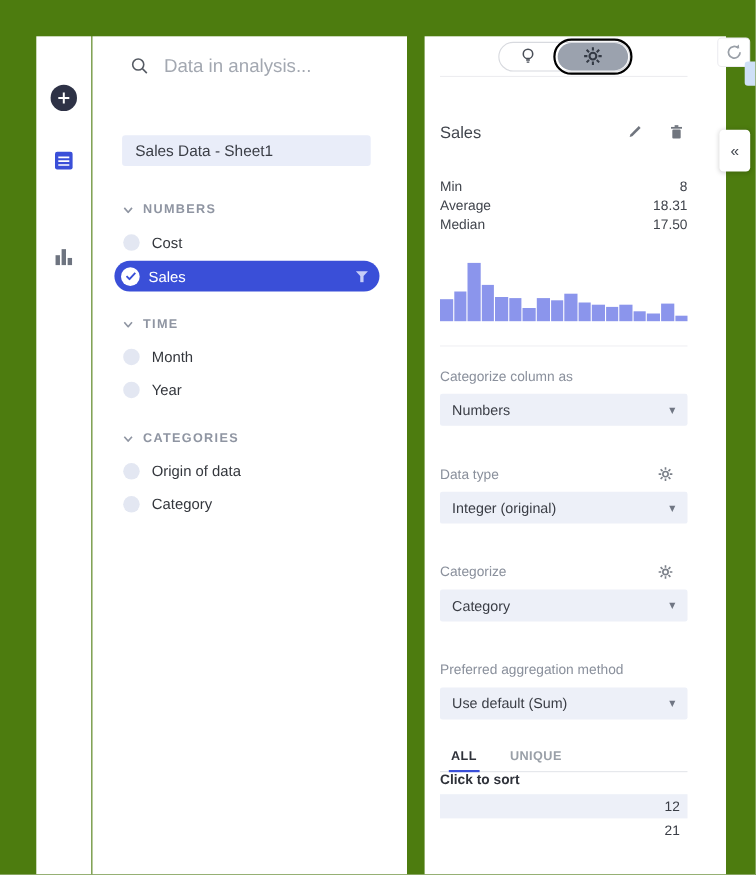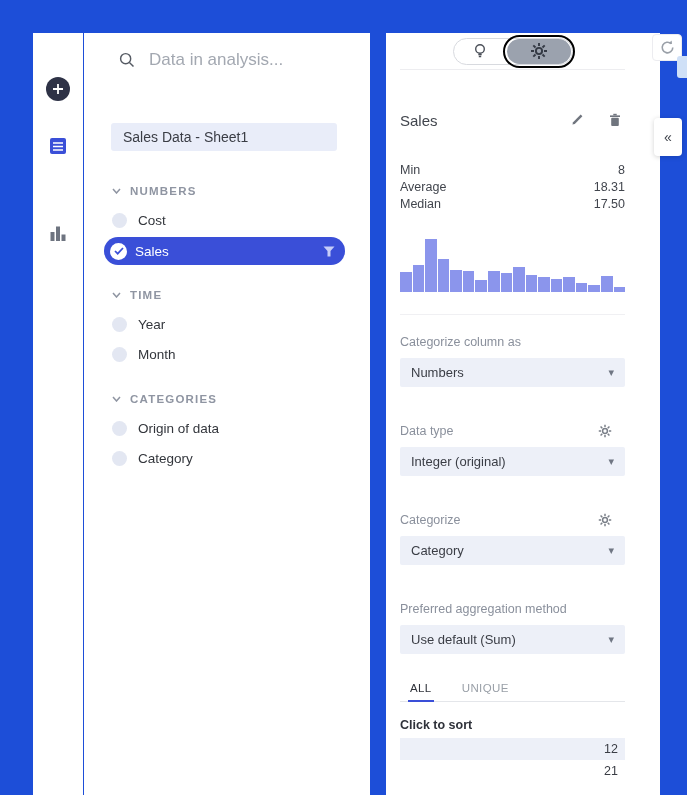--- a/index.html
+++ b/index.html
@@ -1,19 +1,19 @@
 <!DOCTYPE html>
 <html style="--accent: #3a4fd8; --hist: #8b95ec; --select-bg: #edf0f8; --chip-bg: #e9edf9;"><head>
 <meta charset="utf-8">
 <style>
   *{box-sizing:border-box;margin:0;padding:0}
   html,body{width:687px;height:795px;overflow:hidden}
   body{font-family:"Liberation Sans","DejaVu Sans",sans-serif;background:#e9eaed}
   button{font-family:inherit;background:none;border:none;cursor:pointer}
-  .screen{position:relative;width:687px;height:795px;background:#1d4ed8;overflow:hidden}
+  .screen{position:relative;width:687px;height:795px;background:#4d7c0f;overflow:hidden}
 
   
   .rail{position:absolute;left:33px;top:33px;width:50px;height:762px;background:#fff;display:flex;flex-direction:column;align-items:center}
   .rail-add{margin-top:44px;width:24px;height:24px;border-radius:50%;background:#2e3246;display:flex;align-items:center;justify-content:center}
   .rail-btn{margin-top:0;display:flex;align-items:center;justify-content:center;width:28px;height:28px}
   .rail-btn.data{margin-top:31px}
   .rail-btn.viz{margin-top:59px}
 
   
   .panel-left{position:absolute;left:84px;top:33px;width:286px;height:762px;background:#fff;overflow:hidden}
@@ -46,23 +46,23 @@
   .hbar{flex:1;background:var(--hist,#8b95ec)}
   .divider{margin-top:22px;border-top:1px solid #f0f0f3}
   .field{margin-top:35px}
   .field.first{margin-top:18px}
   .field-head{display:flex;align-items:flex-end;justify-content:space-between;height:16px}
   .field-label{font-size:12.5px;color:#8a909c}
   .gear-sm{margin-right:13px;display:flex;cursor:pointer}
   .select{margin-top:9px;height:29px;background:var(--select-bg,#edf0f8);border-radius:2px;display:flex;align-items:center;padding:0 11px;font-size:13px;color:#3a3d45;cursor:pointer}
   .caret{margin-left:auto;font-size:11px;color:#707683}
   .tabs{margin-top:28px;display:flex;gap:26px;border-bottom:1px solid #e4e6ea;padding-left:8px}
-  .tab{font-size:11.5px;font-weight:400;letter-spacing:.4px;color:#9aa0a8;padding:0 2px 6px;margin-bottom:-1px;cursor:pointer}
+  .tab{font-size:11.5px;font-weight:700;letter-spacing:.4px;color:#9aa0a8;padding:0 2px 6px;margin-bottom:-1px;cursor:pointer}
   .tab.active{color:#2f323a;border-bottom:2px solid var(--accent,#3a4fd8)}
-  .sort-hint{margin-top:16px;font-size:12.5px;font-weight:700;color:#2f323a;cursor:pointer}
+  .sort-hint{font-size:12.5px;font-weight:700;color:#2f323a;cursor:pointer}
   .vrow{margin-top:0;height:22px;display:flex;align-items:center;justify-content:flex-end;padding-right:7px;font-size:12.5px;color:#3a3d45;cursor:pointer}
   .vrow.shaded{background:var(--select-bg,#edf0f8);margin-top:6px}
 
   
   .refresh-chip{position:absolute;left:652px;top:34px;width:30px;height:27px;background:#fff;border:1px solid #ececf0;border-radius:4px;display:flex;align-items:center;justify-content:center}
   .sliver{position:absolute;right:0;top:56px;width:10px;height:22px;background:#cfe0f7;border-radius:3px 0 0 3px}
   .collapse-tab{position:absolute;left:654px;top:118px;width:28px;height:38px;background:#fff;border-radius:4px;box-shadow:0 1px 5px rgba(0,0,0,.18);font-size:14px;color:#41454d;display:flex;align-items:center;justify-content:center}
 </style>
 </head>
 <body>
@@ -132,25 +132,25 @@
     <div class="sec-h next">
       <span style="display:flex">
           <svg width="9" height="6" viewBox="0 0 9 6">
             <path d="M1 1l3.5 4L8 1" fill="none" stroke="#8f95a2" stroke-width="1.5"></path>
           </svg>
         </span>
       <span>TIME</span>
     </div>
     <div class="col-item">
       <span class="dot"></span>
+      <span>Month</span>
+    </div>
+    <div class="col-item">
+      <span class="dot"></span>
       <span>Year</span>
-    </div>
-    <div class="col-item">
-      <span class="dot"></span>
-      <span>Month</span>
     </div>
 
     <div class="sec-h next">
       <span style="display:flex">
           <svg width="9" height="6" viewBox="0 0 9 6">
             <path d="M1 1l3.5 4L8 1" fill="none" stroke="#8f95a2" stroke-width="1.5"></path>
           </svg>
         </span>
       <span>CATEGORIES</span>
     </div>

